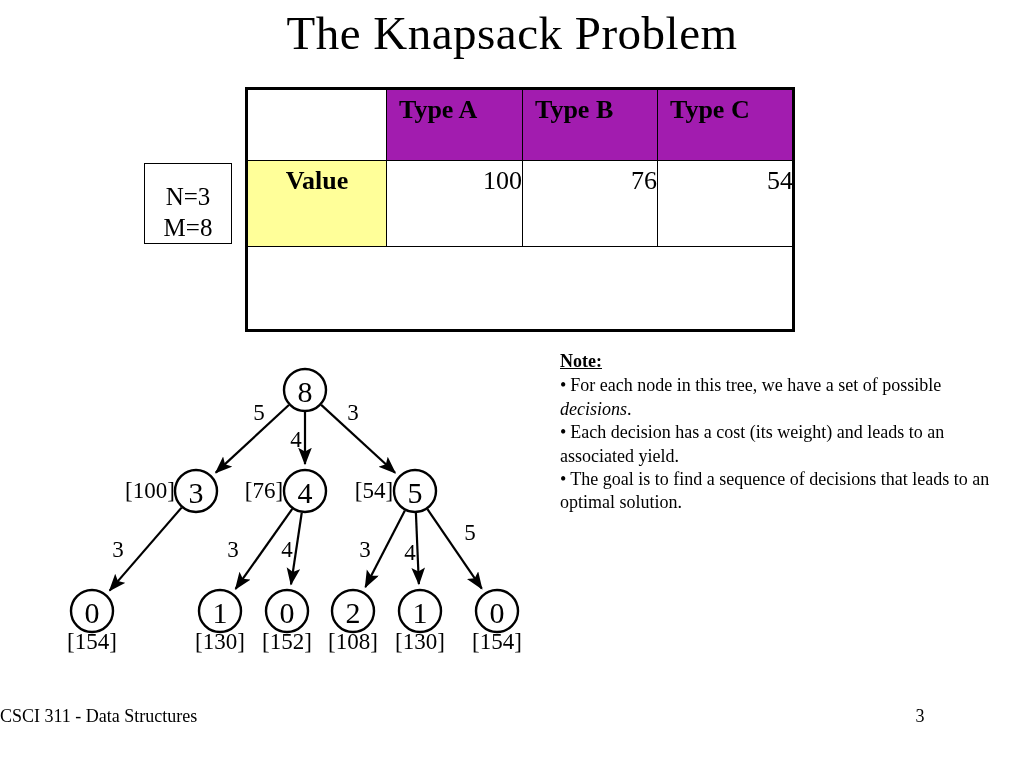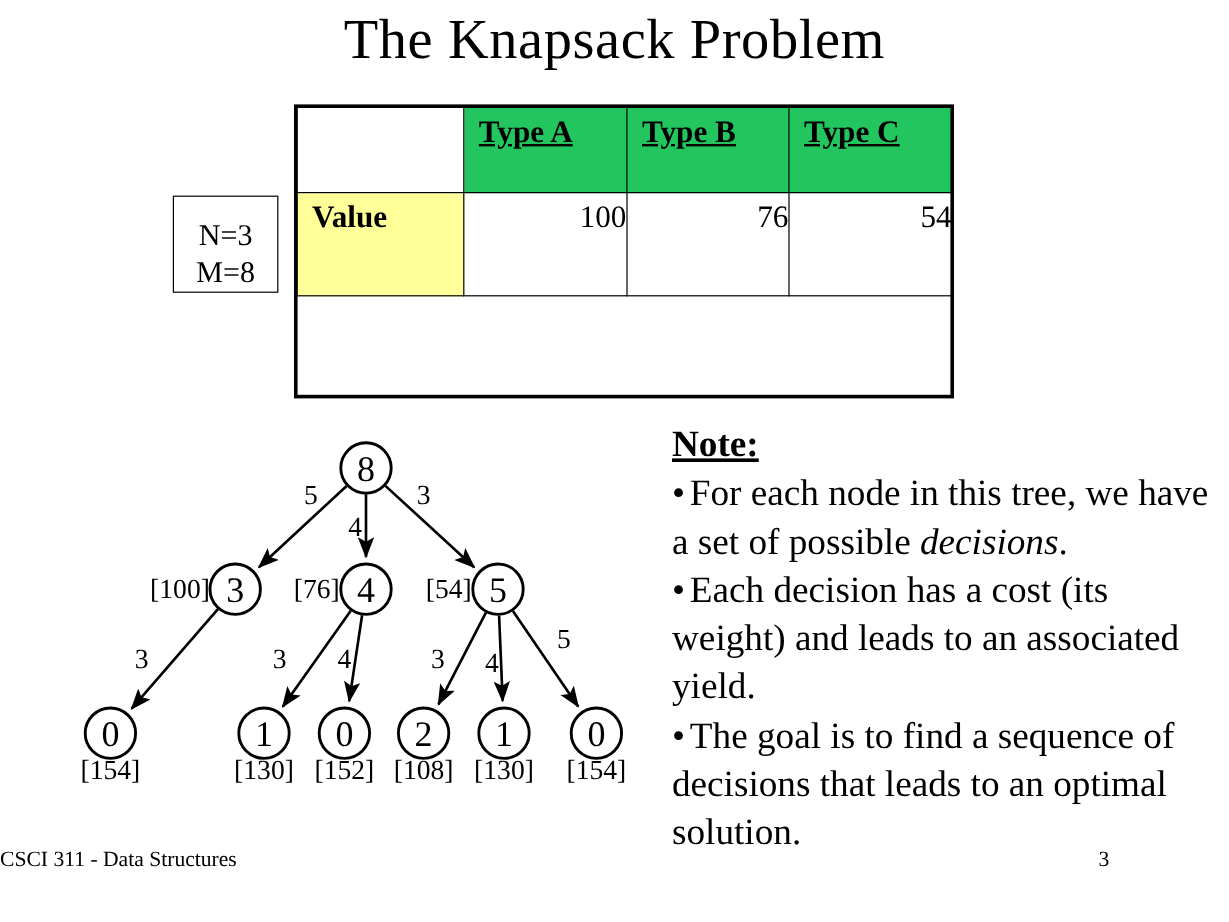--- a/index.html
+++ b/index.html
@@ -70,32 +70,32 @@
   #data-table tr.row-head td { height: 71px; }
   #data-table tr.row-value td { height: 86px; }
   #data-table tr.row-weight td { height: 82px; }
 
   .cell-inner {
     padding: 6px 12px 0 12px;
     font-size: 26px;
     line-height: 1.05;
   }
   .cell-head {
-    background: #22c55e;
-    text-decoration: underline;
+    background: #a21caf;
   }
   .cell-head .cell-inner {
     font-weight: bold;
     font-size: 26px;
   }
   .cell-rowlabel {
     background: #ffff99;
   }
   .cell-rowlabel .cell-inner {
     font-weight: bold;
+    text-align: center;
   }
   .cell-num .cell-inner {
     text-align: right;
     padding-left: 0;
     padding-right: 0;
   }
   .cell-blank { background: #ffffff; }
 
   
   #table-frame {
@@ -146,21 +146,21 @@
     text-anchor: middle;
     fill: #000000;
   }
 
   
   #note-block {
     position: absolute;
     left: 560px;
     top: 350px;
     width: 450px;
-    font-size: 31px;
+    font-size: 18px;
     line-height: 1.30;
   }
   #note-heading {
     font-weight: bold;
     text-decoration: underline;
     display: inline-block;
     margin-bottom: 1px;
   }
   .note-item {
     margin: 0;

